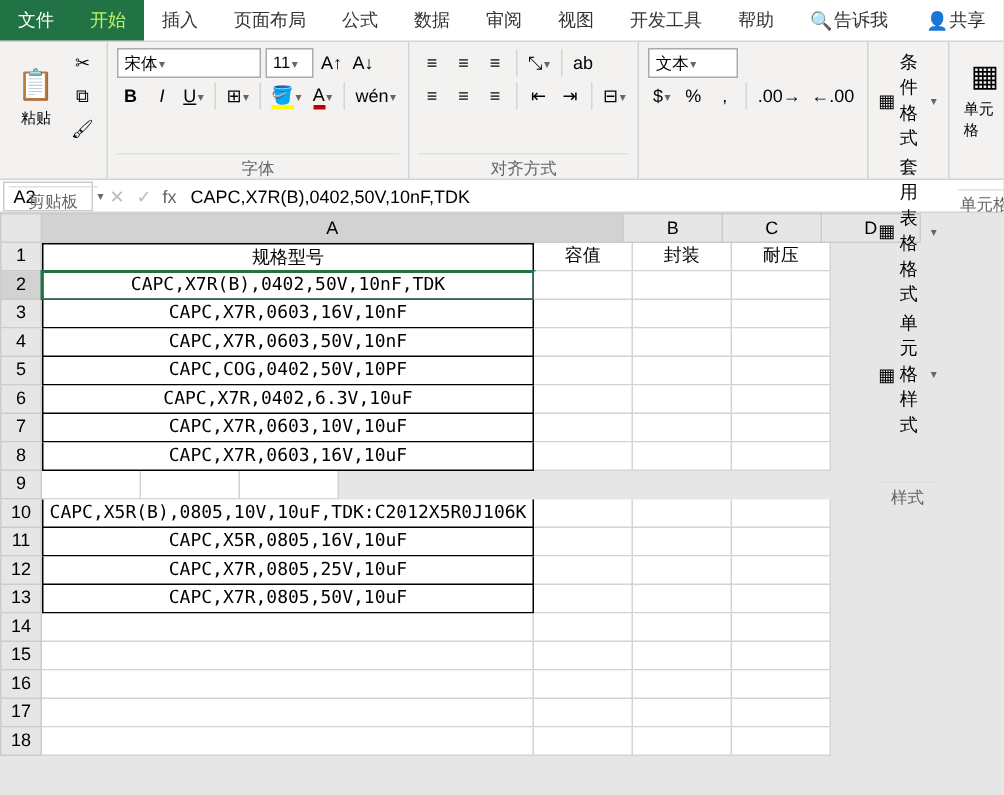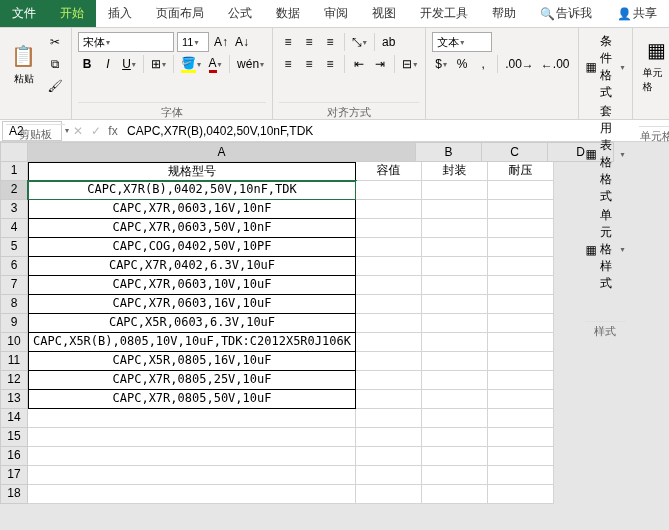--- a/index.html
+++ b/index.html
@@ -329,21 +329,20 @@
       </div>
       <div class="row-cells">
         <div class="row-head">8</div>
         <div class="cell wide boxed">CAPC,X7R,0603,16V,10uF</div>
         <div class="cell"></div>
         <div class="cell"></div>
         <div class="cell"></div>
       </div>
       <div class="row-cells">
         <div class="row-head">9</div>
-        <div class="cell wide boxed">CAPC,X5R,0603,6.3V,10uF</div>
         <div class="cell"></div>
         <div class="cell"></div>
         <div class="cell"></div>
       </div>
       <div class="row-cells">
         <div class="row-head">10</div>
         <div class="cell wide boxed">CAPC,X5R(B),0805,10V,10uF,TDK:C2012X5R0J106K</div>
         <div class="cell"></div>
         <div class="cell"></div>
         <div class="cell"></div>

